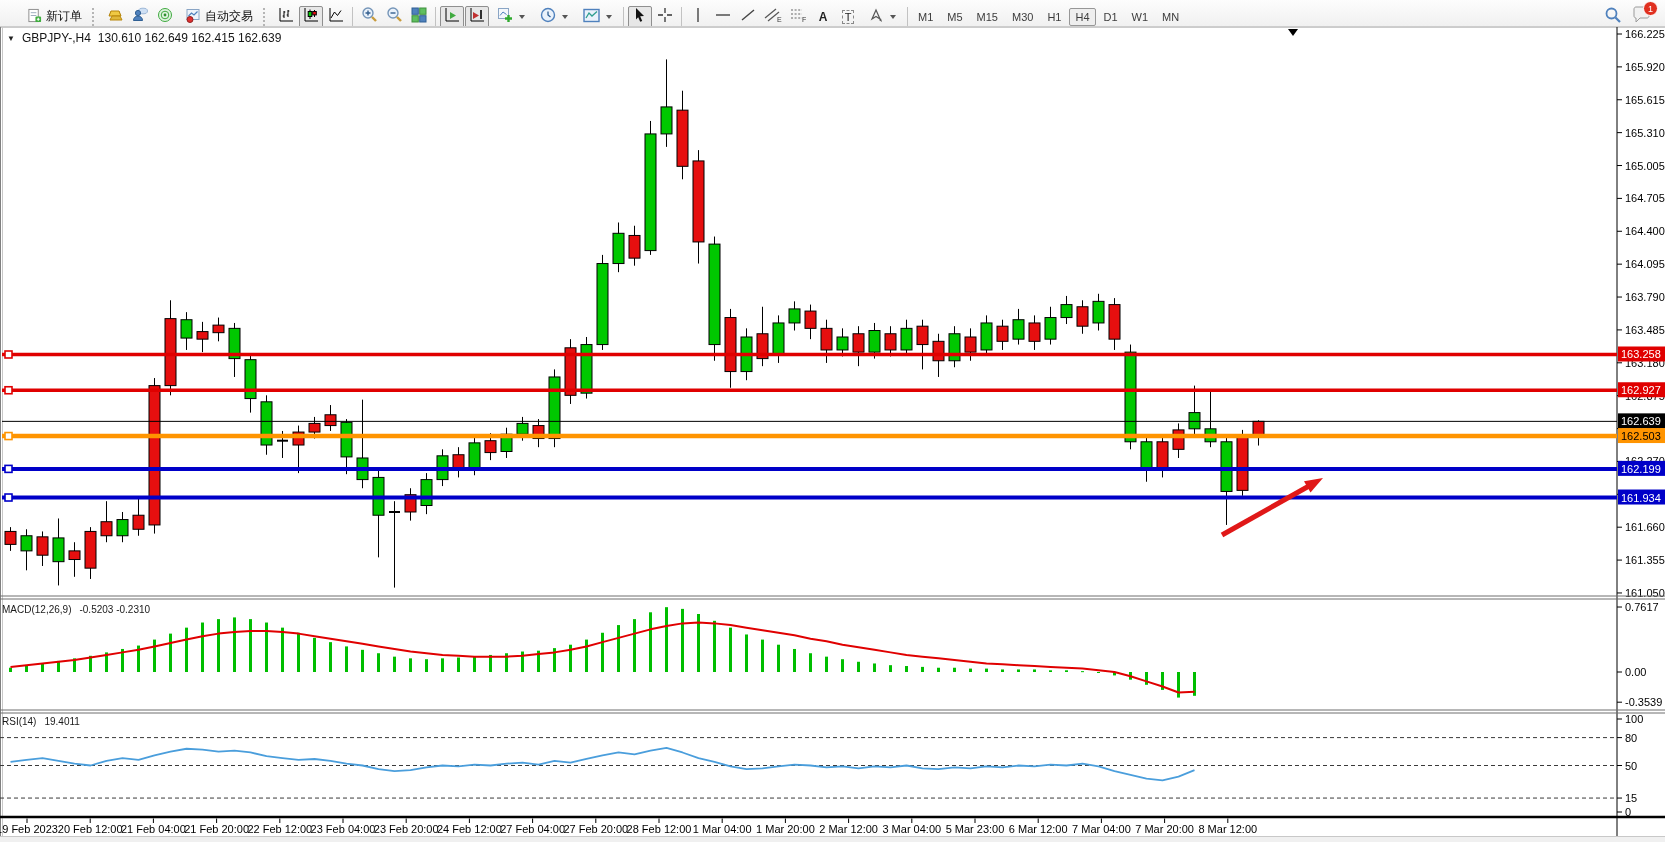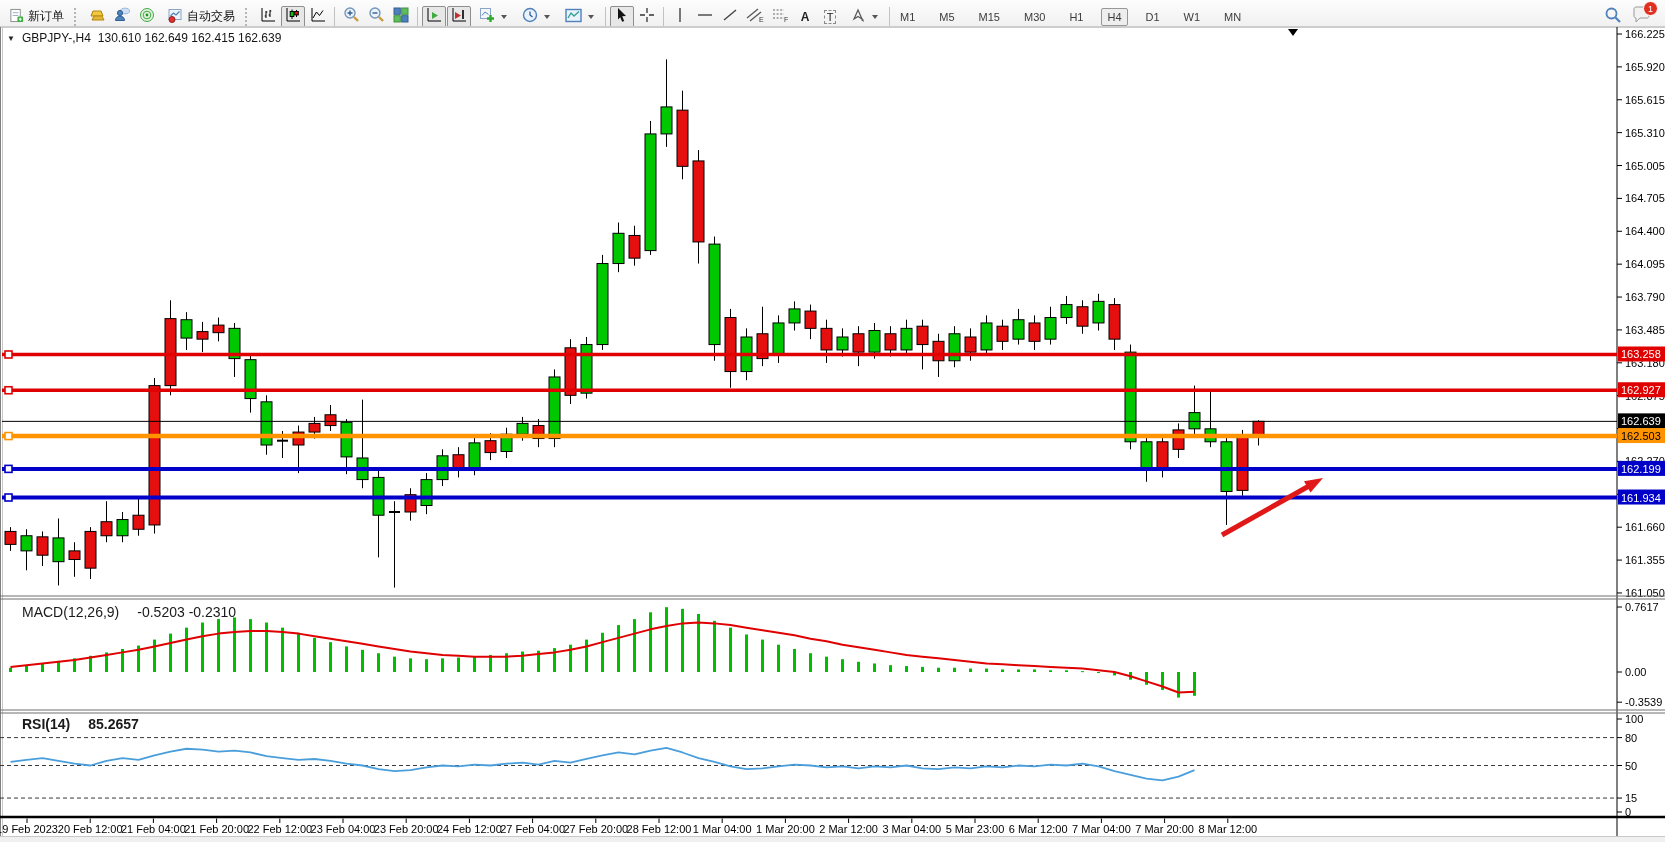--- a/index.html
+++ b/index.html
@@ -1,21 +1,21 @@
 <!DOCTYPE html>
 <html><head>
 <meta charset="utf-8">
 <style>
   html,body{margin:0;padding:0;background:#e8e8e8;}
   .stage{position:relative;width:1665px;height:842px;background:#ffffff;overflow:hidden;
          font-family:"Liberation Sans", sans-serif; -webkit-font-smoothing:antialiased;}
   
   .toolbar{position:absolute;left:0;top:0;width:1665px;height:34px;
            background:linear-gradient(#fdfdfd,#ededed);border-bottom:1px solid #a8a8a8;
-           display:flex;align-items:center;gap:1px;padding-left:2px;box-sizing:border-box;}
+           display:flex;align-items:center;gap:1px;padding-left:20px;box-sizing:border-box;}
   .grip{width:5px;height:18px;border-left:2px dotted #b5b5b5;margin:0 3px 0 2px;}
   .sep{width:1px;height:20px;background:#c2c2c2;margin:0 3px;}
   .tb{min-width:24px;height:22px;display:flex;align-items:center;justify-content:center;
       border:1px solid transparent;border-radius:2px;cursor:default;box-sizing:border-box;}
   .tb.active{border-color:#8f8f8f;background:#e7e7e7;}
   .tbt{display:flex;align-items:center;gap:4px;padding:0 6px;font-size:12px;color:#101010;height:22px;}
   .caret{width:0;height:0;border-left:3px solid transparent;border-right:3px solid transparent;
          border-top:4px solid #555;margin-left:2px;}
   .tf{padding:2px 5px;font-size:11px;color:#3c3c3c;border:1px solid transparent;border-radius:2px;}
   .tf.active{border-color:#979797;background:#eeeeee;}
@@ -24,21 +24,21 @@
          border-radius:50%;width:13px;height:13px;display:flex;align-items:center;justify-content:center;
          border:1px solid #fff;}
   .chat-wrap{position:relative;}
   .glyph{font-size:12px;color:#222;font-weight:bold;}
   .glyph-t{font-size:11px;color:#222;border:1px dashed #888;padding:0 2px;line-height:12px;}
   
   .chart-window{position:absolute;left:0;top:26px;width:1665px;height:816px;background:#fff;}
   #chart-svg{position:absolute;left:0;top:0;}
   .chart-title{position:absolute;left:7px;top:5px;font-size:12px;color:#151515;display:flex;gap:7px;align-items:center;}
   .chart-title .tri{font-size:8px;color:#222;}
-  .panel-label{position:absolute;left:22px;font-size:14px;color:#1a1a1a;display:flex;gap:18px;}
+  .panel-label{position:absolute;left:2px;font-size:10px;color:#1a1a1a;display:flex;gap:8px;}
   .bottom-strip{position:absolute;left:0;top:836px;width:1665px;height:6px;background:#f0f0f0;border-top:1px solid #c8c8c8;}
 </style>
 </head>
 <body>
 
 <div class="stage">
 
   <div class="toolbar">
     <div class="tbt tb">
       <span>
@@ -212,21 +212,21 @@
       <span class="glyph-t">T</span>
     </div>
     <div class="tbt tb">
       <span><svg width="16" height="16" viewBox="0 0 16 16">
             <path d="M4 12l4-9 4 9-4-2.5z" fill="none" stroke="#555" stroke-width="1.2"></path>
             <path d="M11 13l3 2-1-3.4" fill="#555"></path>
           </svg></span>
       <span class="caret"></span>
     </div>
     <div class="sep"></div>
-    <div id="timeframe-bar" style="display:flex;align-items:center;gap:12px;">
+    <div id="timeframe-bar" style="display:flex;align-items:center;gap:2px;">
         <div class="tf">M1</div>
         <div class="tf">M5</div>
         <div class="tf">M15</div>
         <div class="tf">M30</div>
         <div class="tf">H1</div>
         <div class="tf active">H4</div>
         <div class="tf">D1</div>
         <div class="tf">W1</div>
         <div class="tf">MN</div>
       </div>
@@ -650,20 +650,20 @@
     <div class="chart-title">
       <span class="tri">▼</span>
       <span>GBPJPY-,H4</span>
       <span>130.610 162.649 162.415 162.639</span>
     </div>
 
     <div class="panel-label" style="top:578px;">
       <span>MACD(12,26,9)</span>
       <span>-0.5203 -0.2310</span>
     </div>
-    <div class="panel-label" style="top:690px;font-weight:bold;">
+    <div class="panel-label" style="top:690px;">
       <span>RSI(14)</span>
-      <span>85.2657</span>
+      <span>19.4011</span>
     </div>
   </div>
 
   <div class="bottom-strip"></div>
 </div>
 
 </body></html>

